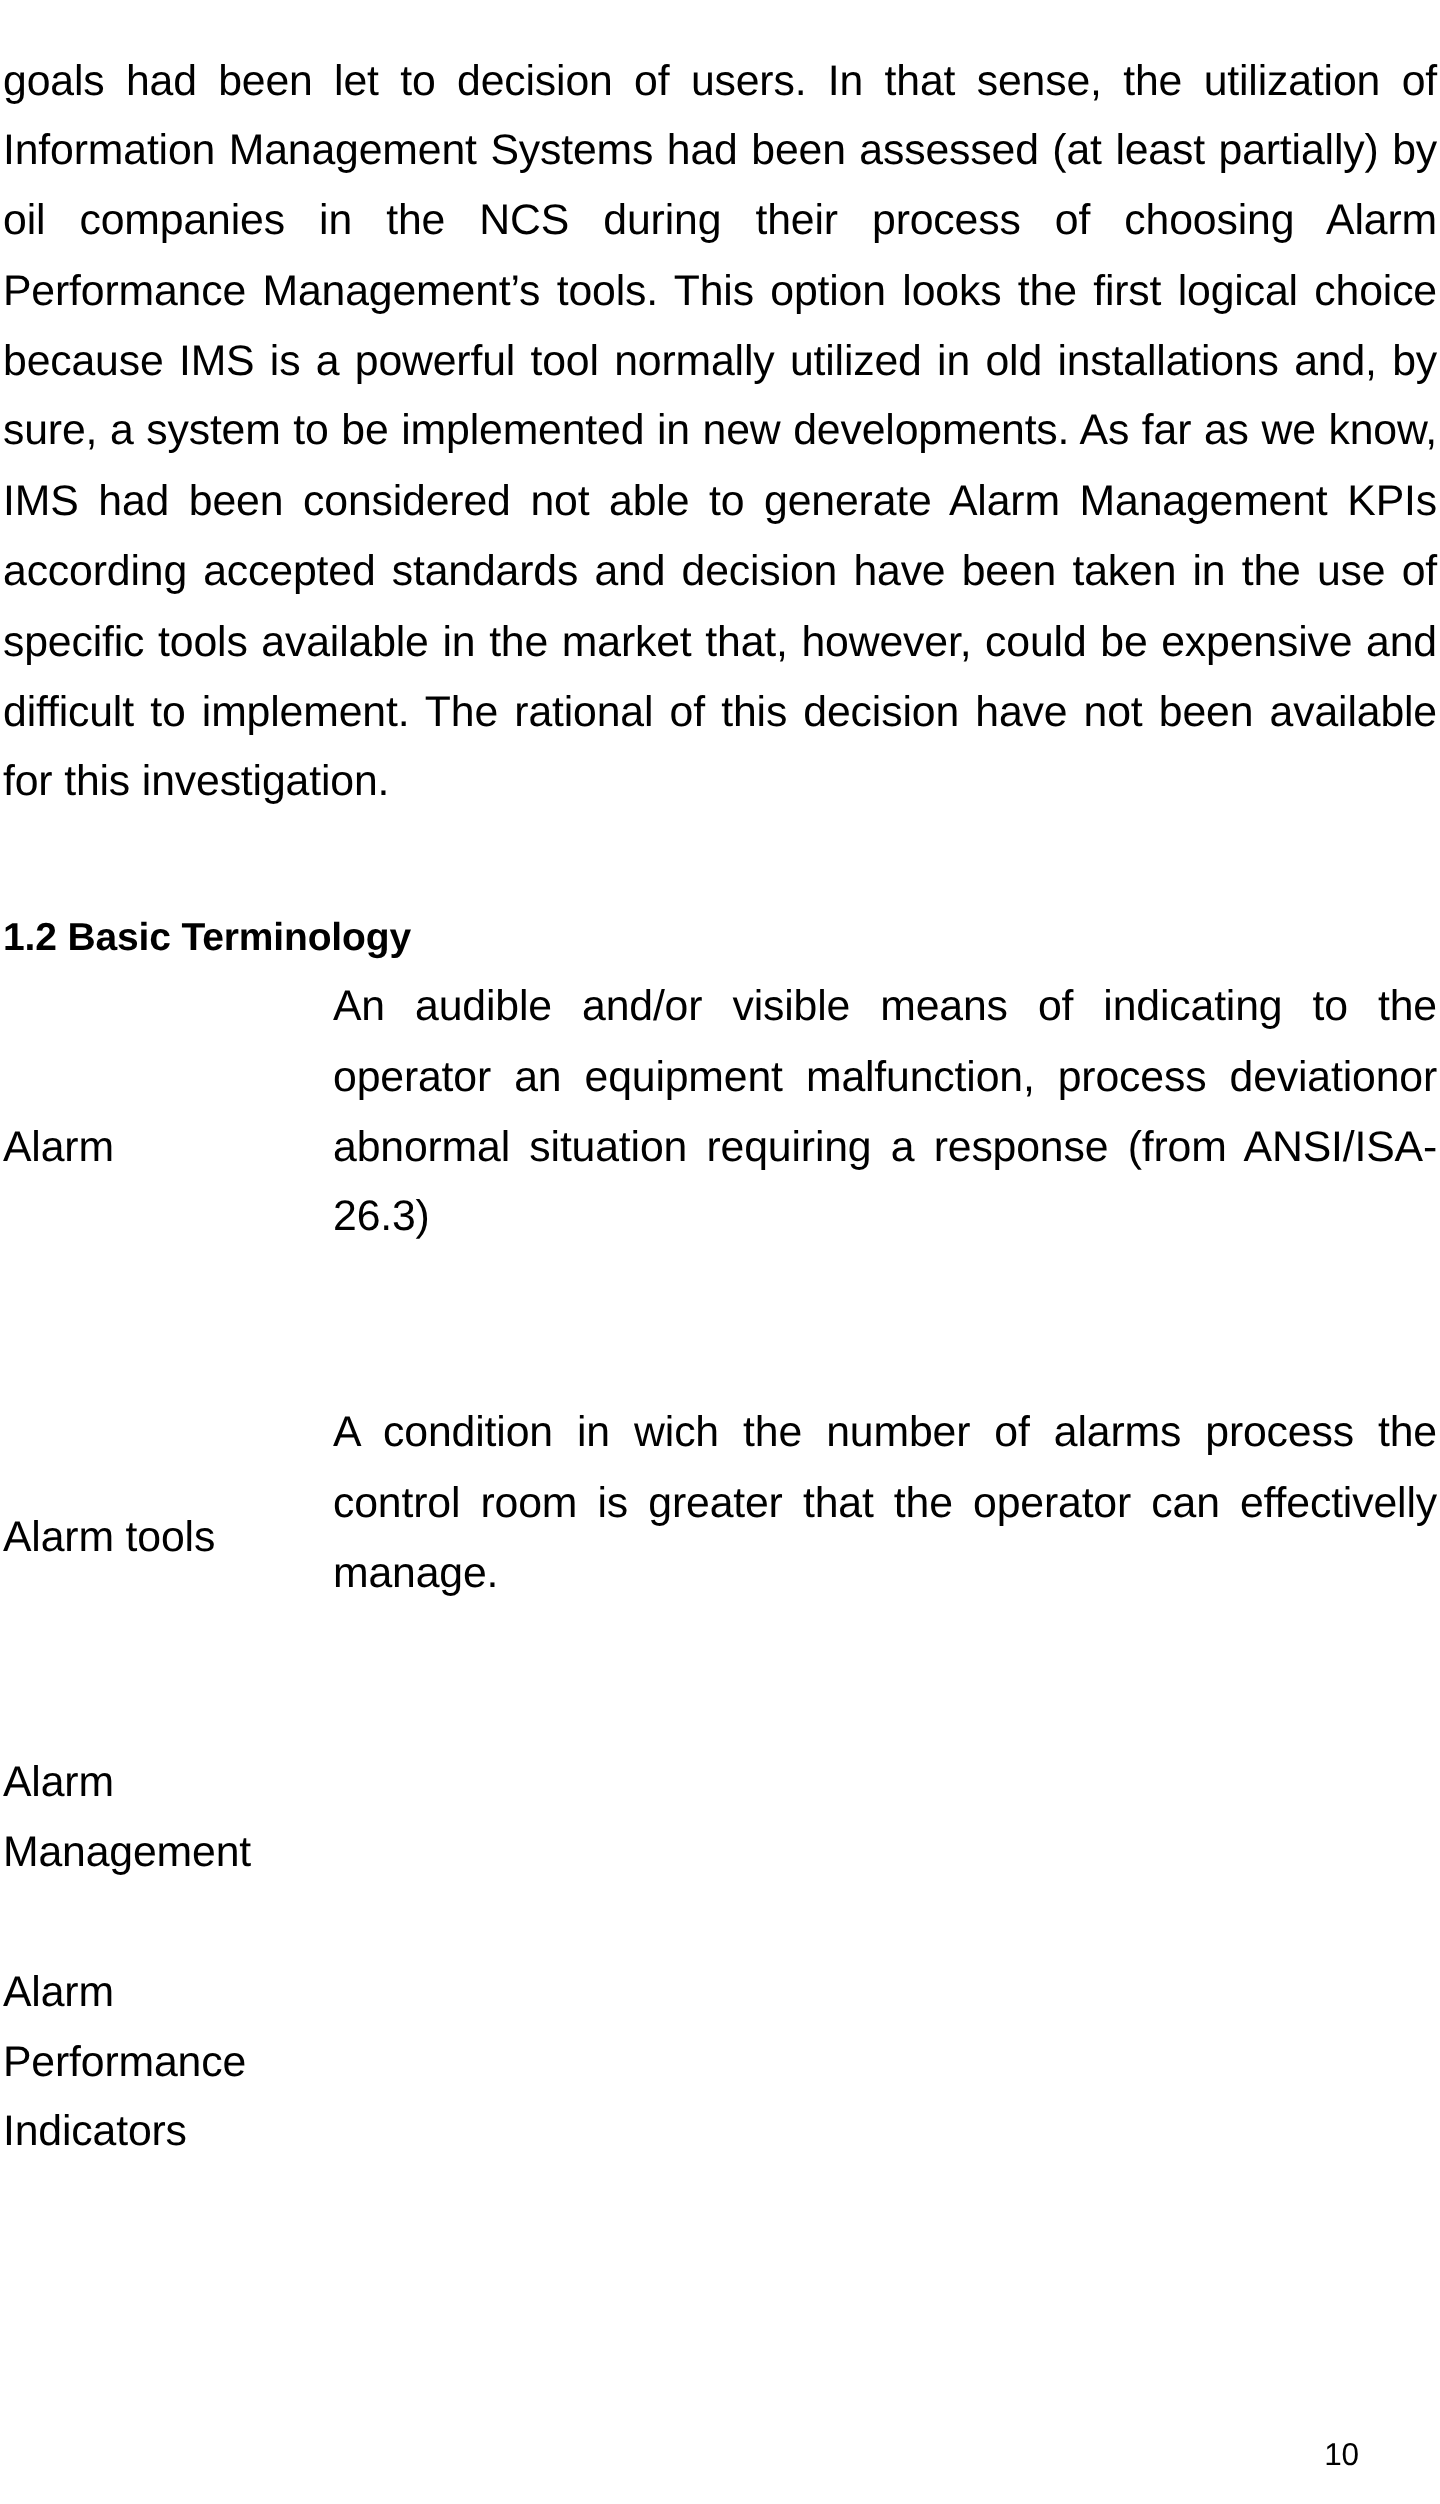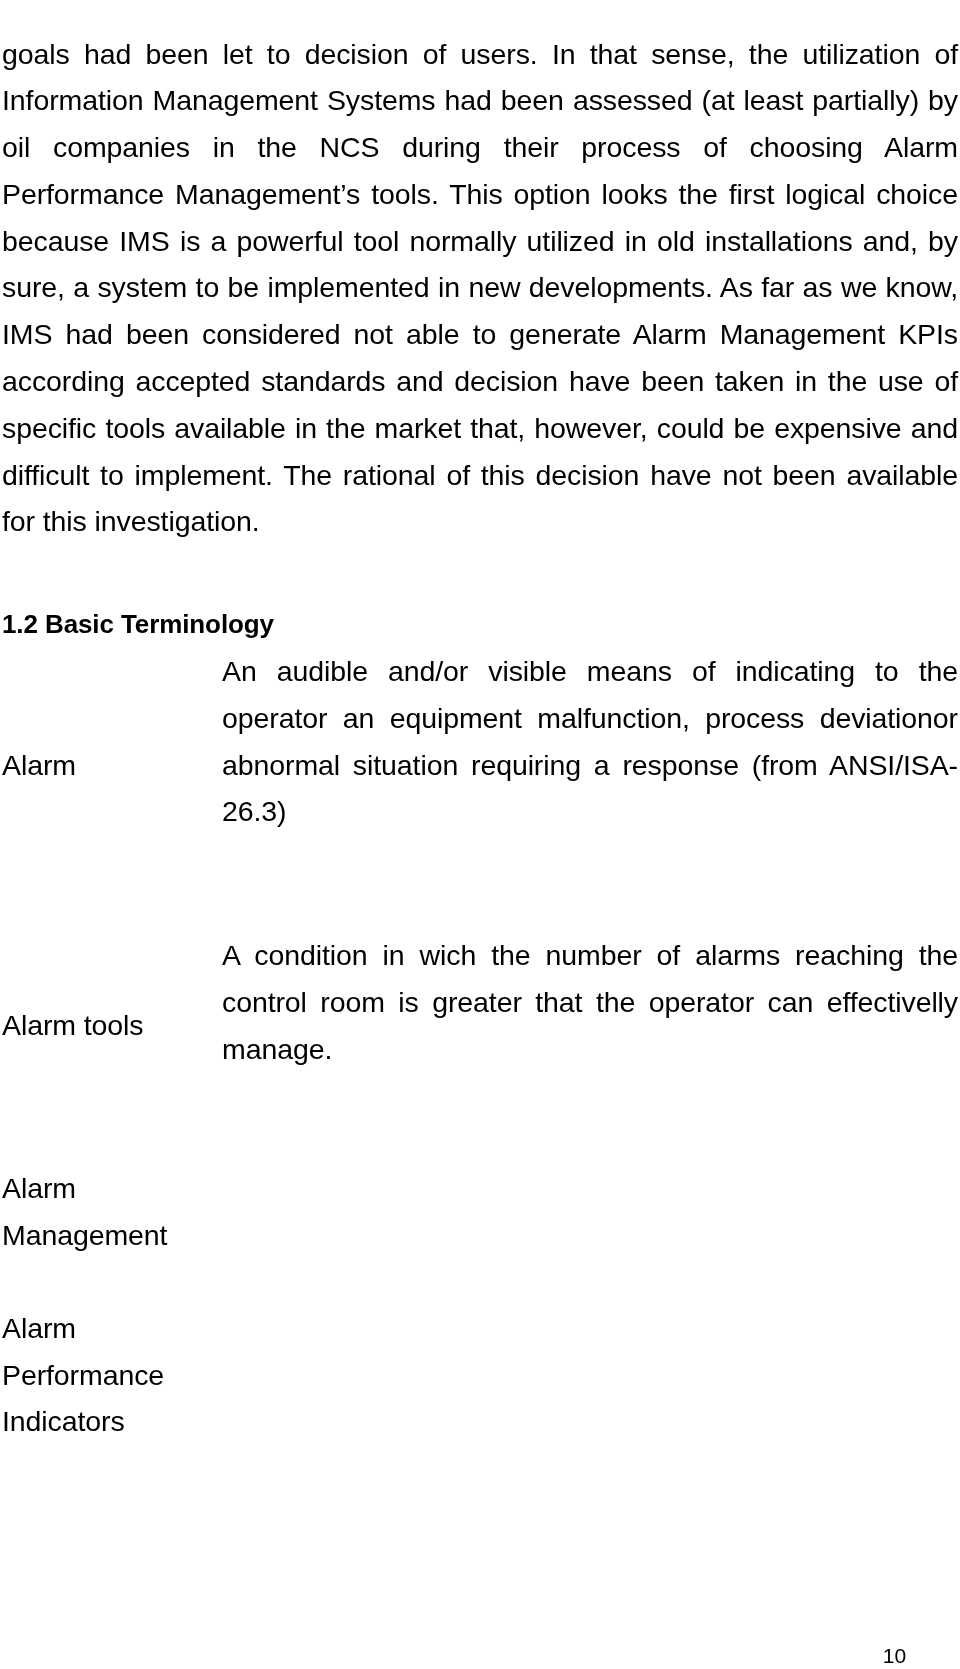--- a/index.html
+++ b/index.html
@@ -77,21 +77,21 @@
     display: inline-block;
     width: 100%;
   }
   .gl-spacer-1 { height: 50px; }
   .gl-spacer-2 { height: 46px; }
   .gl-spacer-3 { height: 46px; }
   
   .page-number {
     position: absolute;
     right: 14px;
-    bottom: 1px;
+    bottom: 20px;
     font-size: 21px;
     line-height: 24px;
     letter-spacing: -0.1px;
   }
 </style>
 </head>
 <body>
 
 <div class="page">
 
@@ -103,21 +103,21 @@
 
     <div class="gl-row">
       <div class="gl-term">Alarm</div>
       <div class="gl-def justify-all">An audible and/or visible means of indicating to the operator an equipment malfunction, process deviationor abnormal situation requiring a response (from ANSI/ISA-26.3)</div>
     </div>
 
     <div class="gl-spacer-1"></div>
 
     <div class="gl-row">
       <div class="gl-term">Alarm tools</div>
-      <div class="gl-def justify-all">A condition in wich the number of alarms reaching the control room is greater that the operator can effectivelly manage.</div>
+      <div class="gl-def justify-all">A condition in wich the number of alarms process the control room is greater that the operator can effectivelly manage.</div>
     </div>
 
     <div class="gl-spacer-2"></div>
 
     <div class="gl-row">
       <div class="gl-term">Alarm
 Management</div>
     </div>
 
     <div class="gl-spacer-3"></div>

